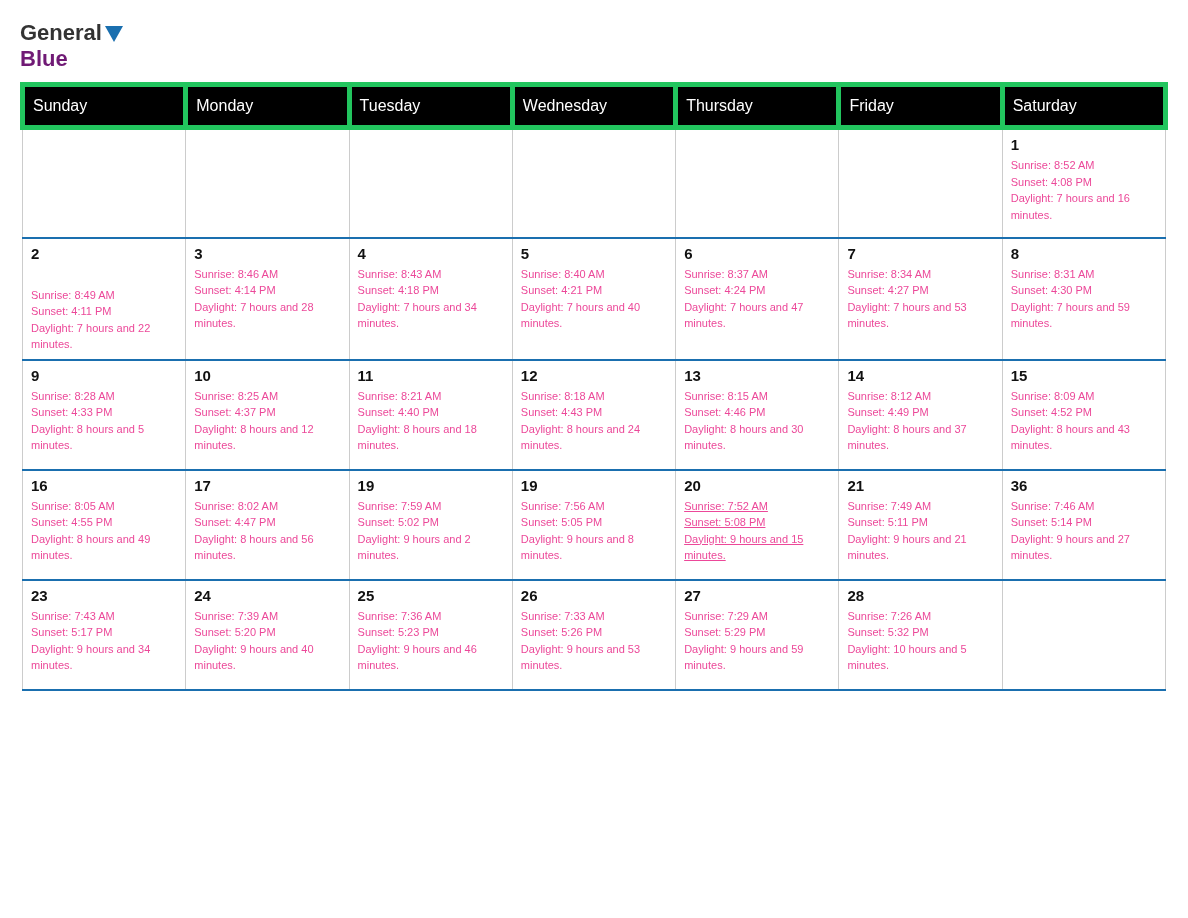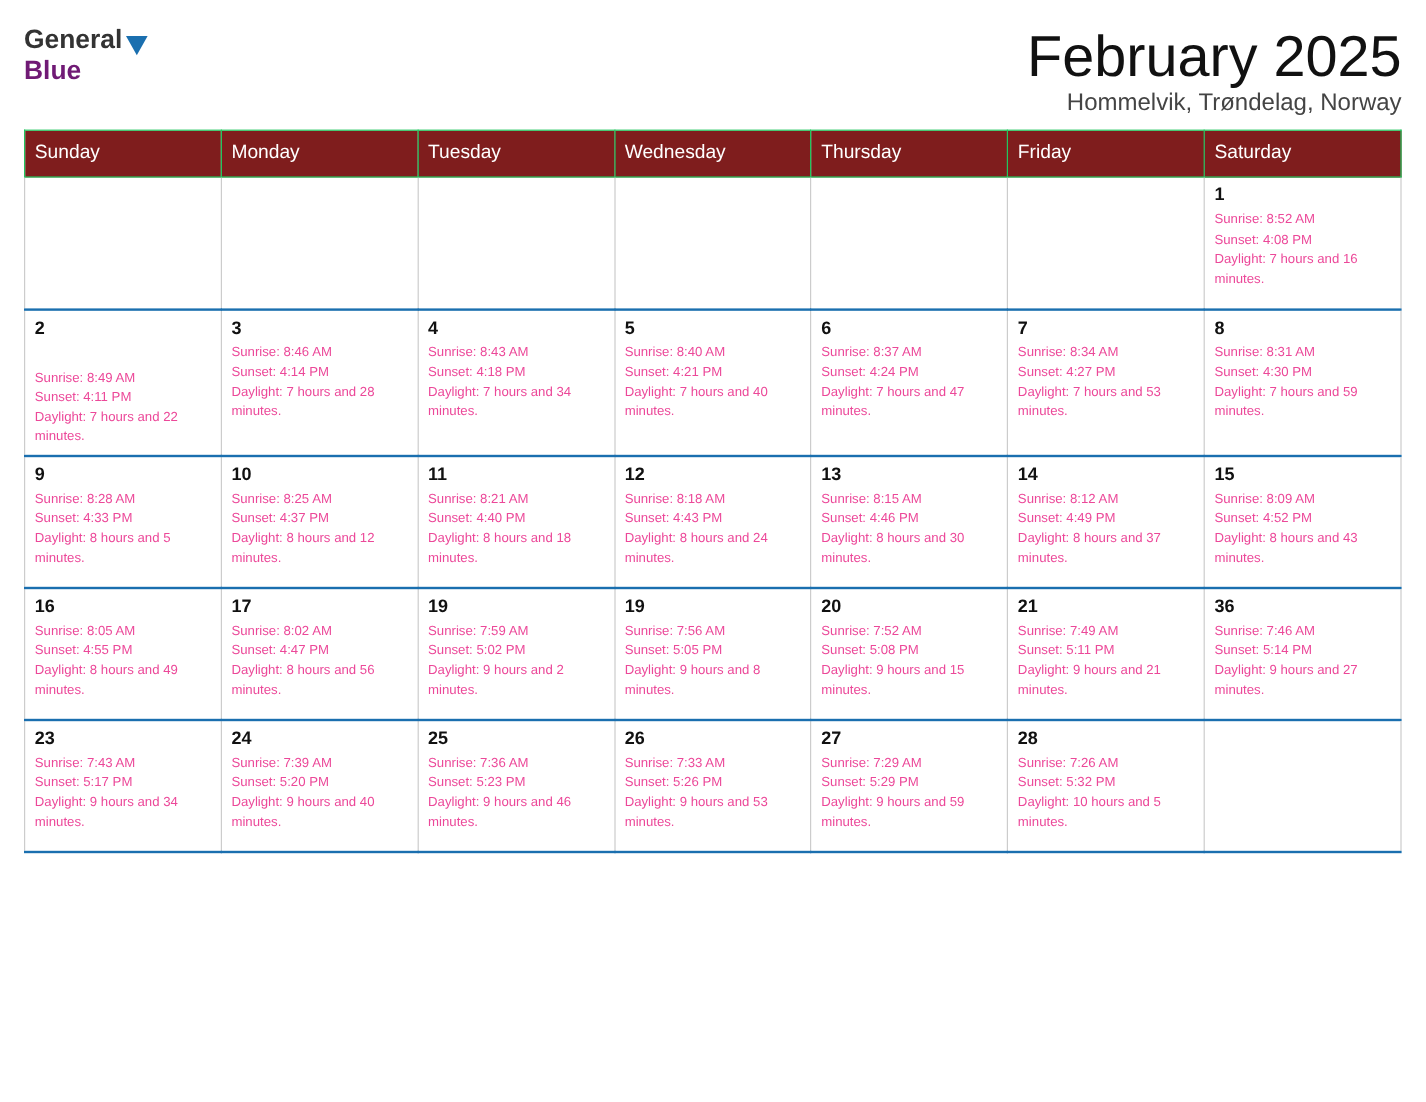--- a/index.html
+++ b/index.html
@@ -37,27 +37,27 @@
     .location-subtitle {
       font-size: 20px;
       color: #444;
     }
     .calendar {
       width: 100%;
       border-collapse: collapse;
       border: 1px solid #ccc;
     }
     .calendar thead tr th {
-      background-color: #7f1d1d;
+      background-color: #000000;
       color: #fff;
       font-size: 16px;
       font-weight: normal;
       padding: 10px 8px;
       text-align: left;
-      border: 1px solid #22c55e;
+      border: 5px solid #22c55e;
     }
     .calendar tbody tr td {
       vertical-align: top;
       padding: 6px 8px;
       border: 1px solid #ccc;
       font-size: 13px;
       color: #333;
       width: 14.28%;
       min-height: 110px;
       height: 110px;
@@ -79,21 +79,21 @@
     .empty-cell {
       background: #fff;
     }
     .logo-wrapper {
       display: flex;
       flex-direction: column;
       align-items: flex-start;
     }
     .logo-line1 {
       display: flex;
-      align-items: flex-end;
+      align-items: flex-start;
     }
     .arrow-icon {
       display: inline-block;
       width: 0;
       height: 0;
       border-left: 9px solid transparent;
       border-right: 9px solid transparent;
       border-top: 16px solid #1a6faf;
       margin-left: 3px;
       margin-top: 6px;
@@ -102,24 +102,20 @@
 </head>
 <body>
 
 <div class="header">
   <div class="logo-wrapper">
     <div class="logo-line1">
       <span class="logo-text-general">General</span>
       <span class="arrow-icon"></span>
     </div>
     <span class="logo-text-blue">Blue</span>
-  </div>
-  <div class="title-section">
-    <div class="month-title">February 2025</div>
-    <div class="location-subtitle">Hommelvik, Trøndelag, Norway</div>
   </div>
 </div>
 
 <table class="calendar">
   <thead>
     <tr>
     <th>Sunday</th>
         <th>Monday</th>
         <th>Tuesday</th>
         <th>Wednesday</th>
@@ -251,21 +247,21 @@
 Daylight: 9 hours and 2 minutes.</div>
         </td>
         <td>
           <div class="day-number">19</div>
           <div class="day-info" style="white-space: pre-line;">Sunrise: 7:56 AM
 Sunset: 5:05 PM
 Daylight: 9 hours and 8 minutes.</div>
         </td>
         <td>
           <div class="day-number">20</div>
-          <div class="day-info" style="white-space: pre-line;">Sunrise: 7:52 AM
+          <div class="day-info" style="white-space: pre-line; text-decoration: underline;">Sunrise: 7:52 AM
 Sunset: 5:08 PM
 Daylight: 9 hours and 15 minutes.</div>
         </td>
         <td>
           <div class="day-number">21</div>
           <div class="day-info" style="white-space: pre-line;">Sunrise: 7:49 AM
 Sunset: 5:11 PM
 Daylight: 9 hours and 21 minutes.</div>
         </td>
         <td>

